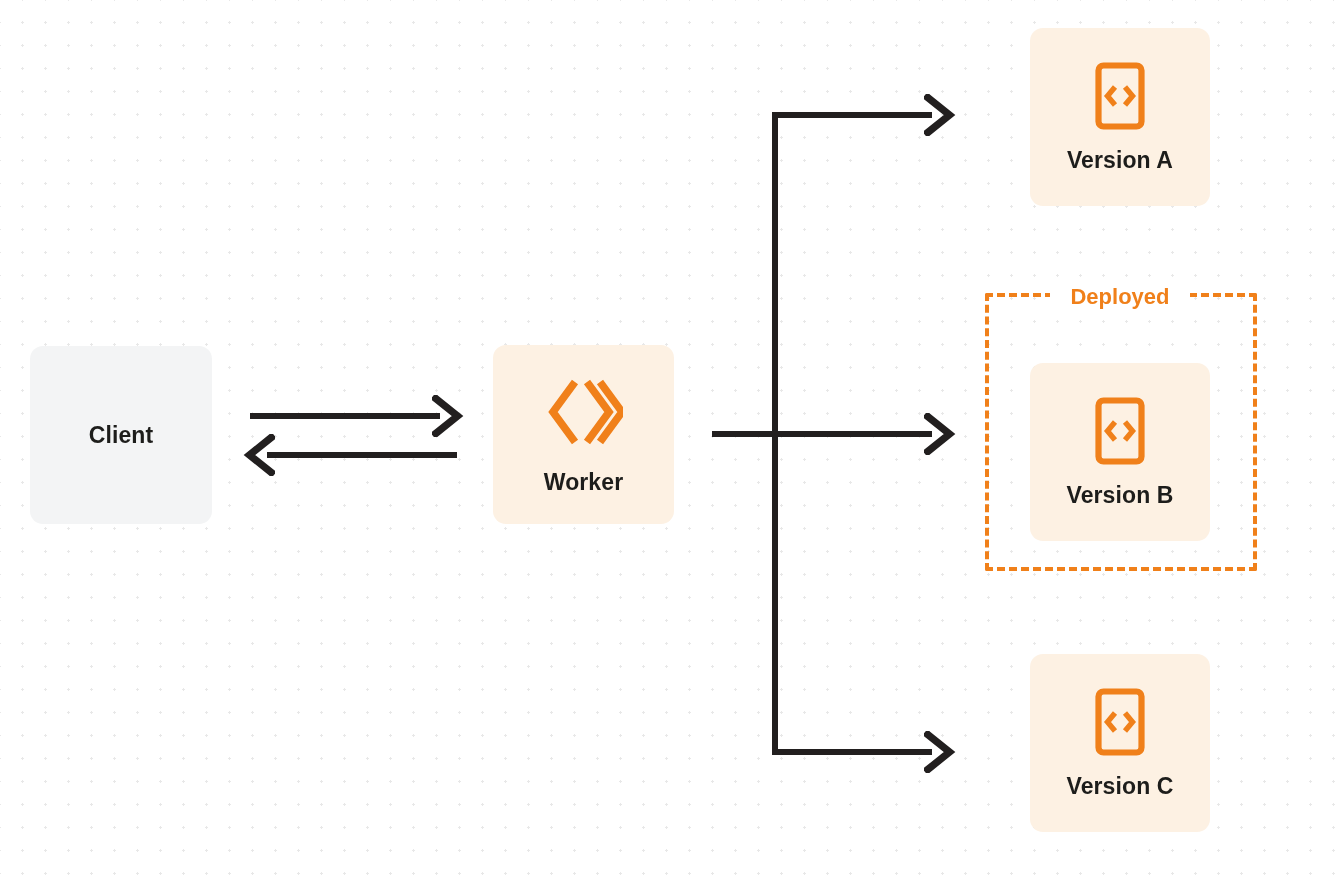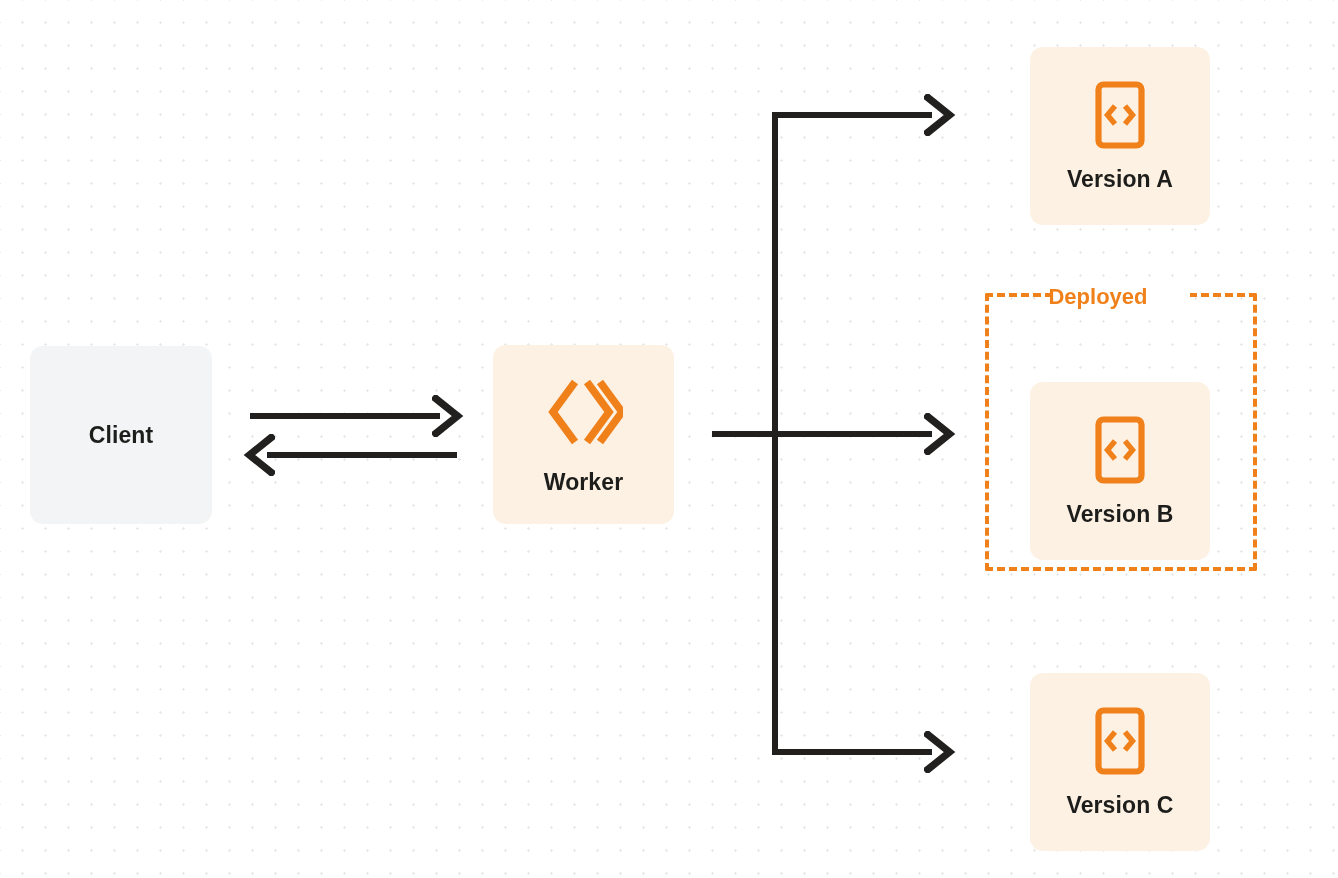--- a/index.html
+++ b/index.html
@@ -57,21 +57,20 @@
     background: #fdf1e3;
   }
   #worker-node .node-label { font-size: 23px; margin-top: 18px; }
 
   
   .version-node {
     width: 180px;
     height: 178px;
     background: #fdf1e3;
     left: 1030px;
-    margin-top: 19px;
   }
   #version-a-node { top: 28px; }
   #version-b-node { top: 363px; }
   #version-c-node { top: 654px; }
   .version-node .node-label { font-size: 23px; margin-top: 16px; }
 
   .icon-wrap { display: block; line-height: 0; }
 
   
   #deployed-group {
@@ -88,21 +87,21 @@
   #deployed-label-mask {
     position: absolute;
     left: 1050px;
     top: 283px;
     width: 140px;
     height: 24px;
     background: #ffffff;
   }
   #deployed-label {
     position: absolute;
-    left: 1028px;
+    left: 1050px;
     top: 284px;
     width: 140px;
     text-align: center;
     font-size: 22px;
     font-weight: bold;
     color: #f0801a;
     white-space: nowrap;
   }
 
   

